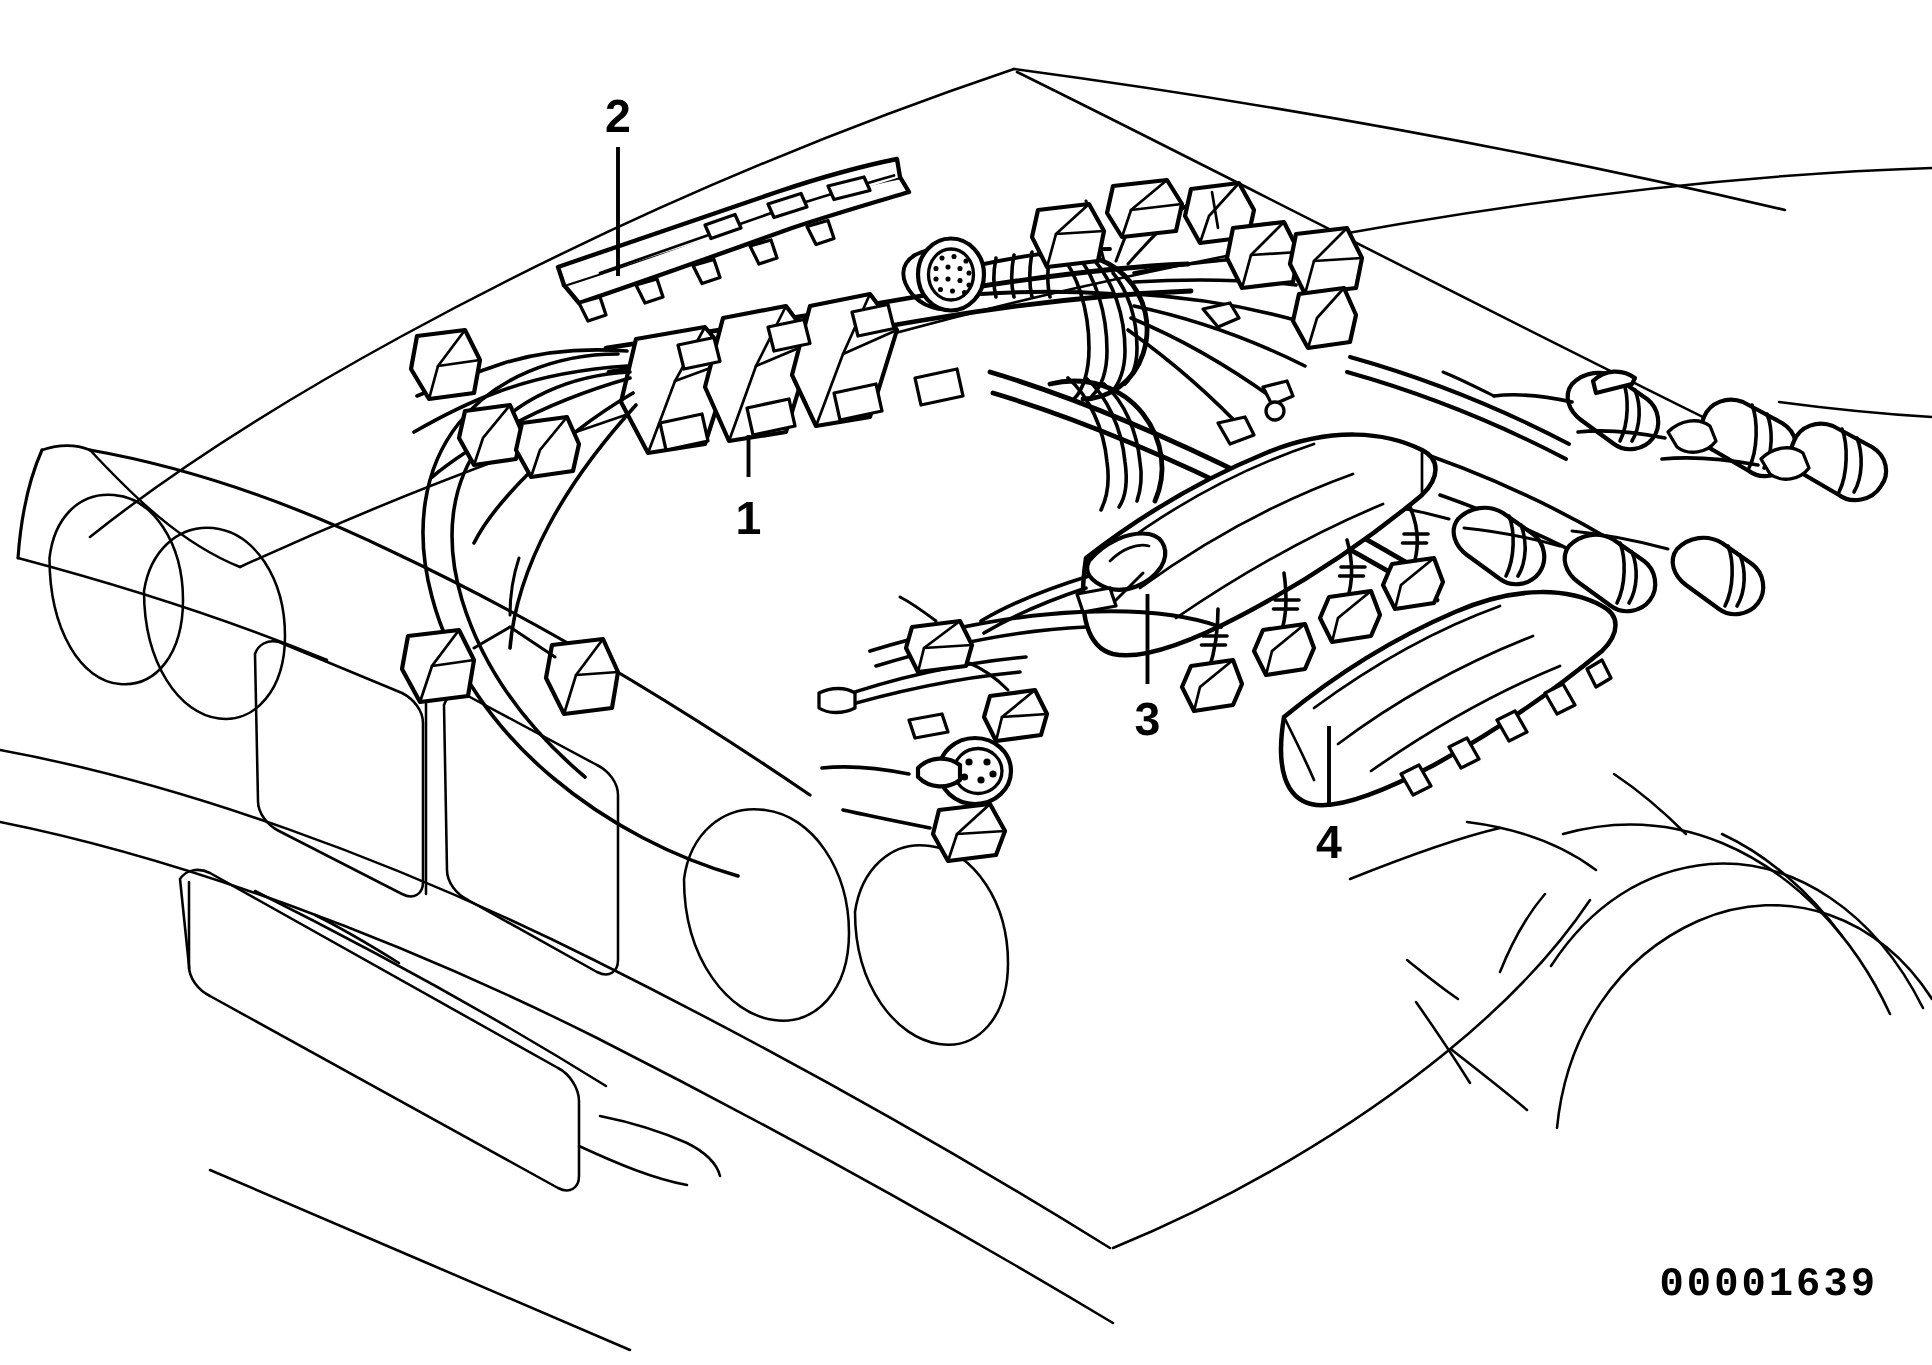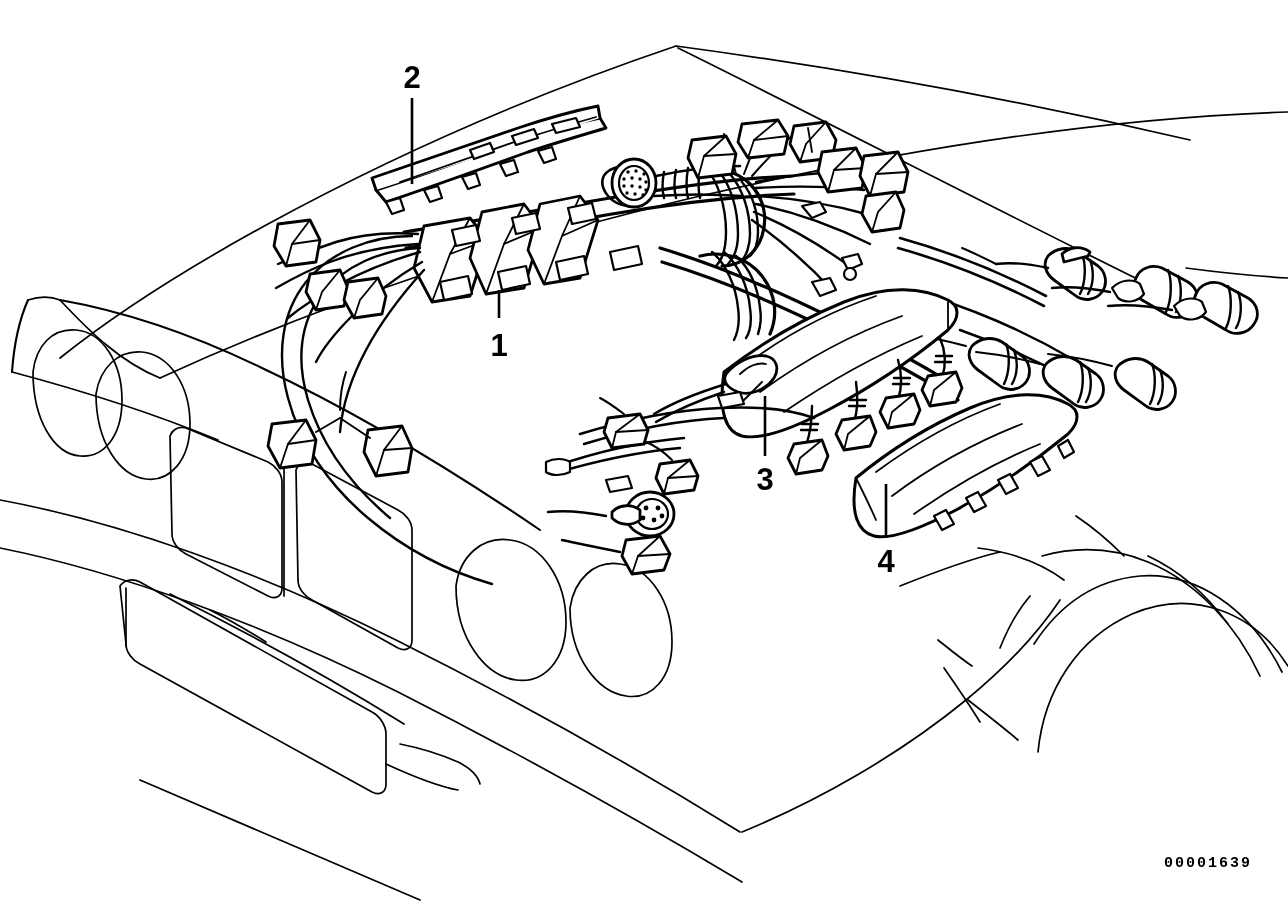--- a/index.html
+++ b/index.html
@@ -22,21 +22,21 @@
   .rib{fill:none;stroke:#000;stroke-width:2.4;stroke-linecap:round;}
   .conn{fill:#ffffff;stroke:#000;stroke-width:2.8;stroke-linejoin:round;stroke-linecap:round;}
   .conn-thin{fill:#ffffff;stroke:#000;stroke-width:2.2;stroke-linejoin:round;stroke-linecap:round;}
   .cover{fill:#ffffff;stroke:#000;stroke-width:3.0;stroke-linejoin:round;stroke-linecap:round;}
   .cover-line{fill:none;stroke:#000;stroke-width:1.8;stroke-linecap:round;}
   .channel{fill:#ffffff;stroke:#000;stroke-width:2.9;stroke-linejoin:round;stroke-linecap:round;}
   .leader{fill:none;stroke:#000;stroke-width:2.6;stroke-linecap:butt;}
   .pin{fill:#000;}
   .callout-txt{font-family:"Liberation Sans", sans-serif;font-size:31px;font-weight:bold;fill:#000;}
   .refnum{position:absolute;right:36px;bottom:38px;font-family:"Liberation Mono","DejaVu Sans Mono",monospace;
-          font-size:15px;letter-spacing:2.0px;color:#000;font-weight:700;white-space:nowrap;}
+          font-size:27px;letter-spacing:2.0px;color:#000;font-weight:700;white-space:nowrap;}
 </style>
 </head>
 <body>
 
 <div id="stage">
 
   <svg id="diagram" viewBox="0 0 1288 910">
 
     <g>
 

